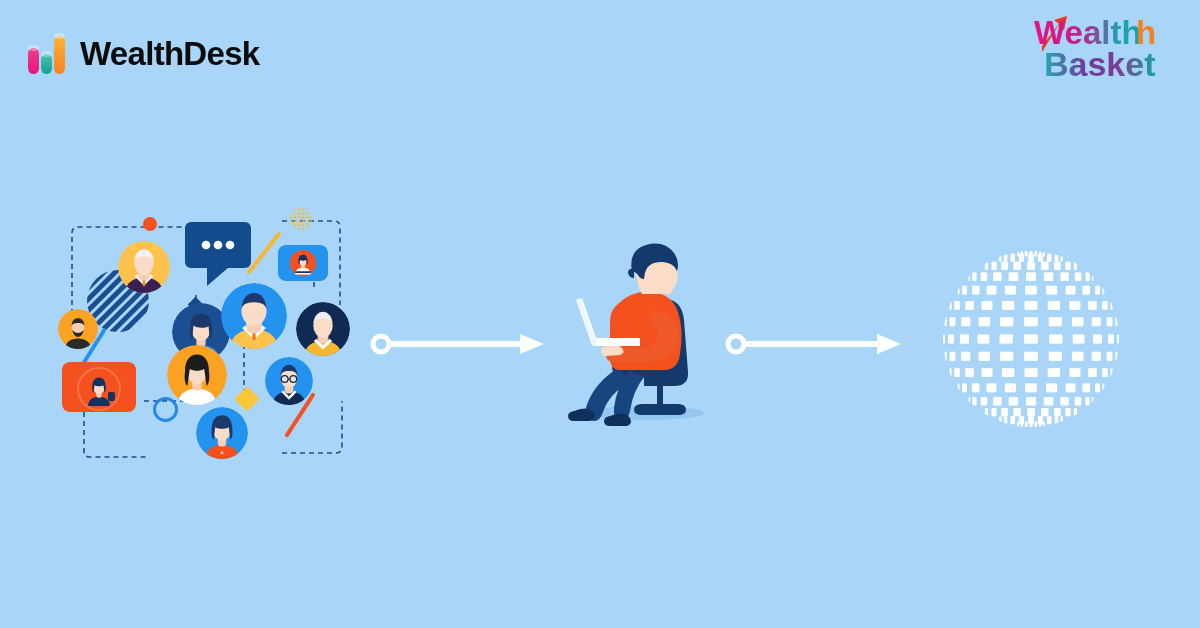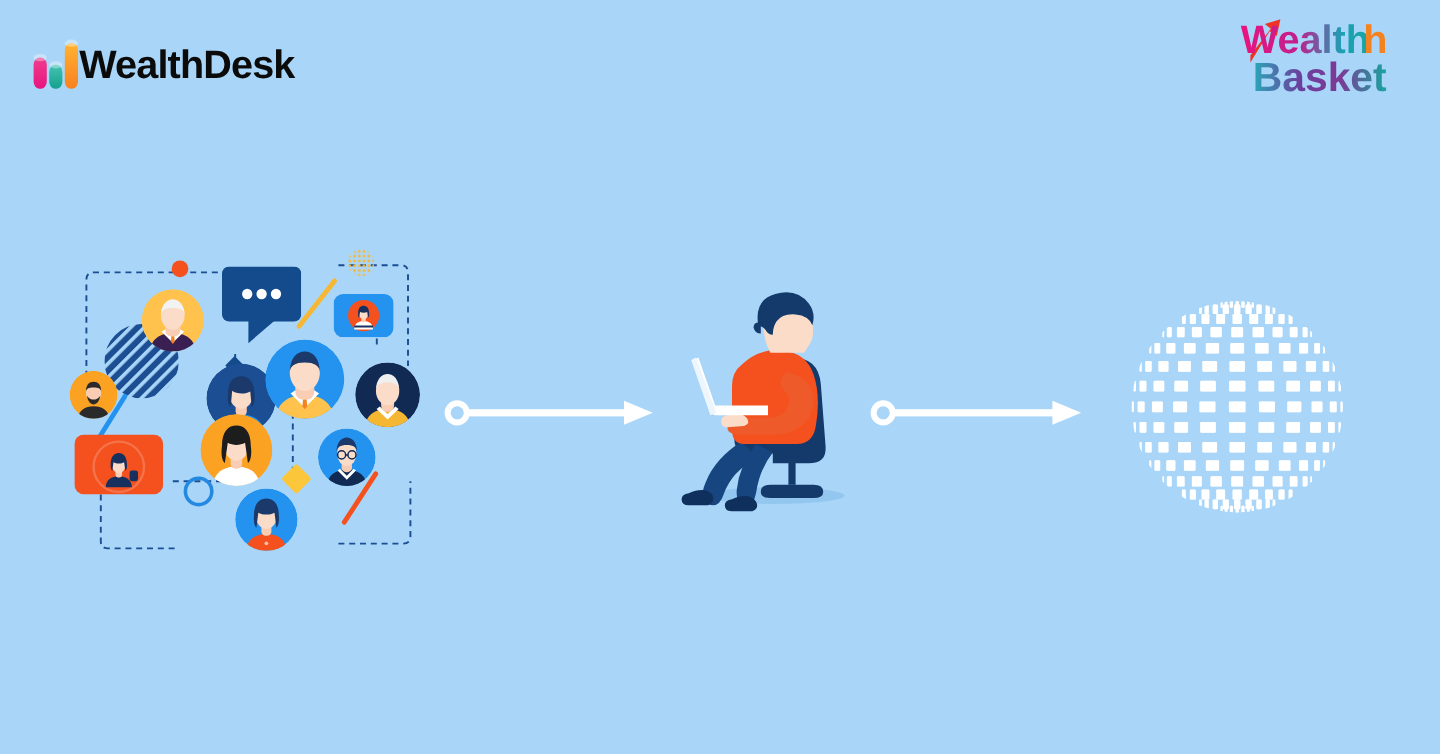--- a/index.html
+++ b/index.html
@@ -8,21 +8,21 @@
     background:#a9d6f8;
     font-family:"Liberation Sans", sans-serif;
     overflow:hidden;
     position:relative;
   }
   .stage{position:absolute;inset:0;}
 
   
   .brand-left{
     position:absolute;left:28px;top:34px;
-    display:flex;align-items:center;
+    display:flex;align-items:center;gap:14px;
   }
   .brand-left .logo-mark{width:38px;height:40px;position:relative;}
   .bar{position:absolute;bottom:0;border-radius:5px/6px;}
   .bar.b1{left:0;width:11px;height:26px;background:linear-gradient(180deg,#ef3d8e 0%,#e8147e 100%);}
   .bar.b2{left:13px;width:11px;height:20px;background:linear-gradient(180deg,#46c3b2 0%,#14a08f 100%);}
   .bar.b3{left:26px;width:11px;height:38px;background:linear-gradient(180deg,#ffb332 0%,#f98120 100%);}
   .bar::before{content:"";position:absolute;left:0;top:-3px;width:100%;height:6px;border-radius:50%;background:rgba(255,255,255,.35);}
   .brand-left .wordmark{
     font-size:33px;font-weight:bold;color:#0b0b0b;letter-spacing:-.7px;
     font-family:"Liberation Sans", sans-serif;

